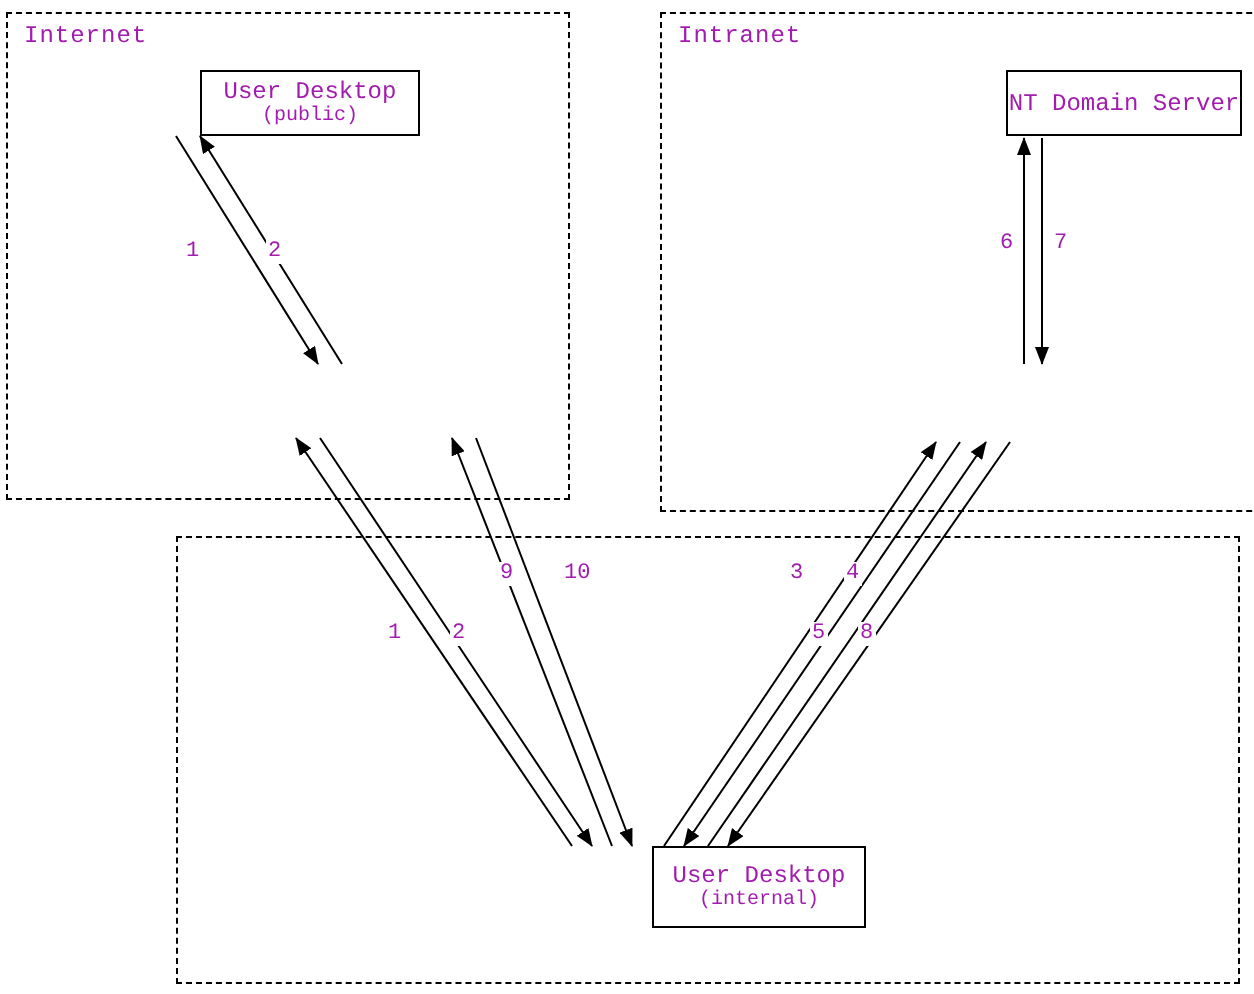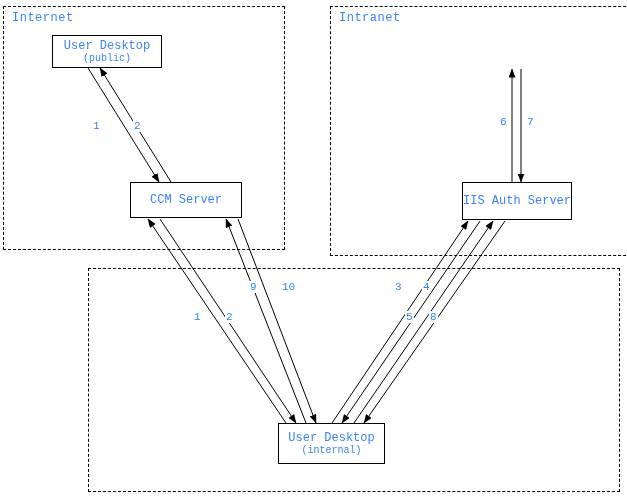--- a/index.html
+++ b/index.html
@@ -2,21 +2,21 @@
 <html><head>
 <meta charset="utf-8">
 <style>
   * { margin:0; padding:0; box-sizing:border-box; }
   html,body { background:#ffffff; }
   .canvas {
     position:relative;
     width:627px; height:497px;
     background:#ffffff;
     font-family:"Liberation Mono","DejaVu Sans Mono",monospace;
-    color:#3b82f6;
+    color:#a21caf;
     overflow:hidden;
   }
   .zone {
     position:absolute;
     border:1px dashed #000000;
     background:transparent;
   }
   .zone-label {
     position:absolute;
     left:7px; top:4px;
@@ -29,20 +29,21 @@
   .node {
     position:absolute;
     border:1px solid #000000;
     background:#ffffff;
     display:flex;
     flex-direction:column;
     align-items:center;
     justify-content:center;
     text-align:center;
     z-index:3;
+    margin-left:48px;
   }
   .node-title { font-size:12px; line-height:14px; white-space:nowrap; }
   .node-sub   { font-size:10px; line-height:11px; white-space:nowrap;text-align:center; }
   .edges {
     position:absolute;
     left:0; top:0;
     width:627px; height:497px;
     z-index:2;
   }
   .edges line { stroke:#000000; stroke-width:1; }
@@ -95,28 +96,25 @@
 
     <line x1="354" y1="423" x2="493" y2="221" marker-end="url(#arrow)"></line>
     <line x1="505" y1="221" x2="364" y2="423" marker-end="url(#arrow)"></line>
   </svg>
 
   <div class="node" style="left:52px; top:35px; width:110px; height:33px;">
     <span class="node-title">User Desktop</span>
     <span class="node-sub">(public)</span>
   </div>
 
-  <div class="node" style="left:130px; top:182px; width:112px; height:36px;">
-    <span class="node-title">CCM Server</span>
+
+  <div class="node" style="left:455px; top:35px; width:118px; height:33px;">
+    <span class="node-title">NT Domain Server</span>
   </div>
 
-
-  <div class="node" style="left:462px; top:182px; width:110px; height:38px;">
-    <span class="node-title">IIS Auth Server</span>
-  </div>
 
   <div class="node" style="left:278px; top:423px; width:107px; height:41px;">
     <span class="node-title">User Desktop</span>
     <span class="node-sub">(internal)</span>
   </div>
 
   <span class="edge-label" style="left:92px;  top:120px;">1</span>
   <span class="edge-label" style="left:133px; top:120px;">2</span>
 
   <span class="edge-label" style="left:499px; top:116px;">6</span>

